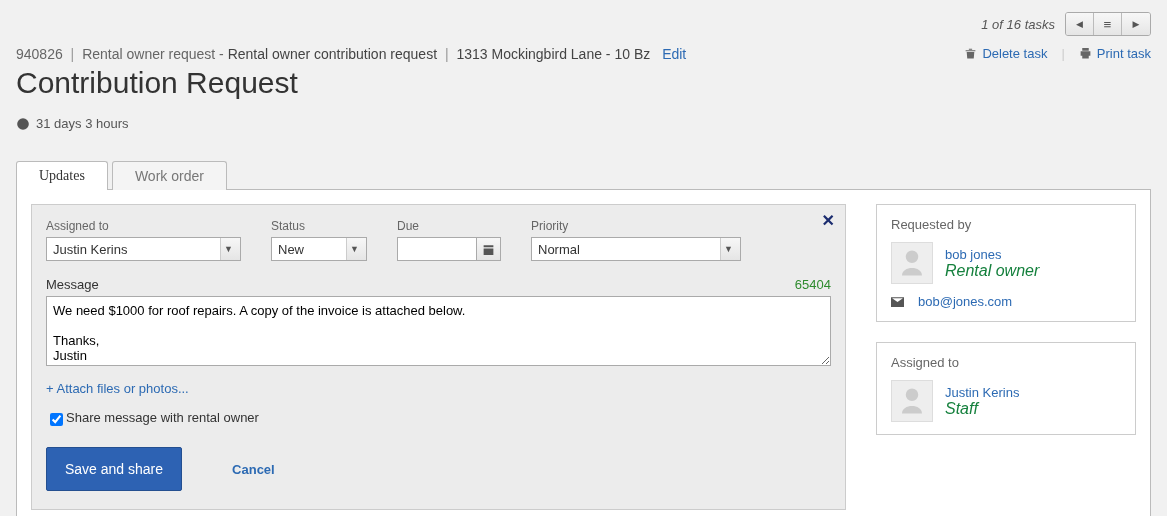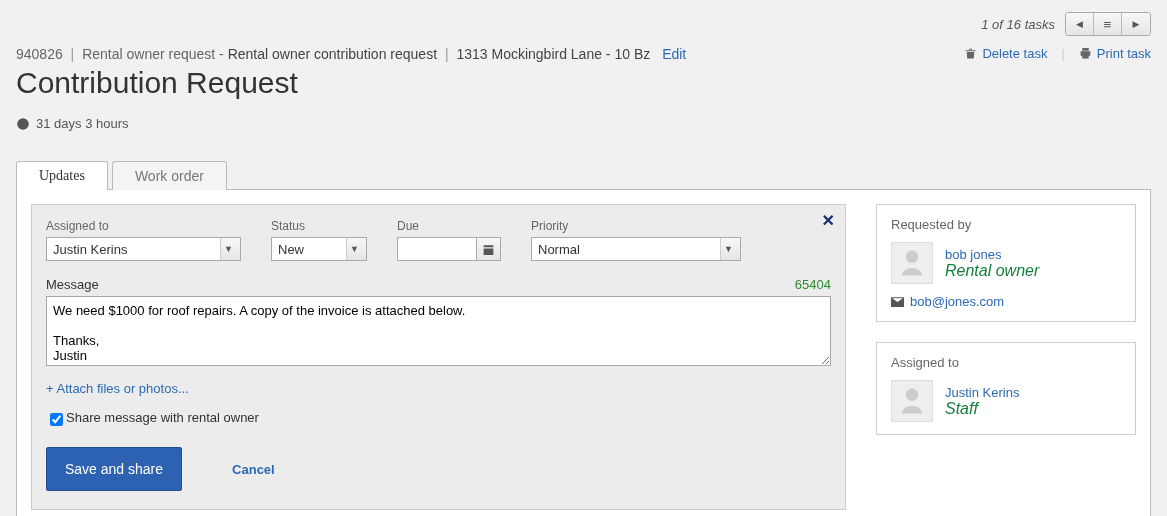--- a/index.html
+++ b/index.html
@@ -136,21 +136,21 @@
   }
   .card h4 { margin:0 0 10px 0; font-size:13px; color:#666; font-weight:normal; }
   .person-row { display:flex; gap:12px; align-items:center; }
   .avatar {
     width:42px; height:42px; background:#eee; border:1px solid #ddd;
     display:flex; align-items:center; justify-content:center;
   }
   .avatar svg { fill:#ccc; }
   .person-name { color:#2c6ab3; cursor:pointer; }
   .person-role { color:#15803d; font-style:italic; font-size:16px; }
-  .email-row { margin-top:10px; display:flex; align-items:center; gap:6px; color:#2c6ab3; cursor:pointer; }
+  .email-row { margin-top:10px; display:flex; align-items:center; gap:14px; color:#2c6ab3; cursor:pointer; }
   .tri { font-size:9px; color:#555; }
 </style>
 </head>
 <body>
 
 <div class="topbar">
   <span class="task-count">1 of 16 tasks</span>
   <span class="nav-group">
     <button class="nav-btn">
         <span class="tri">◀</span>

